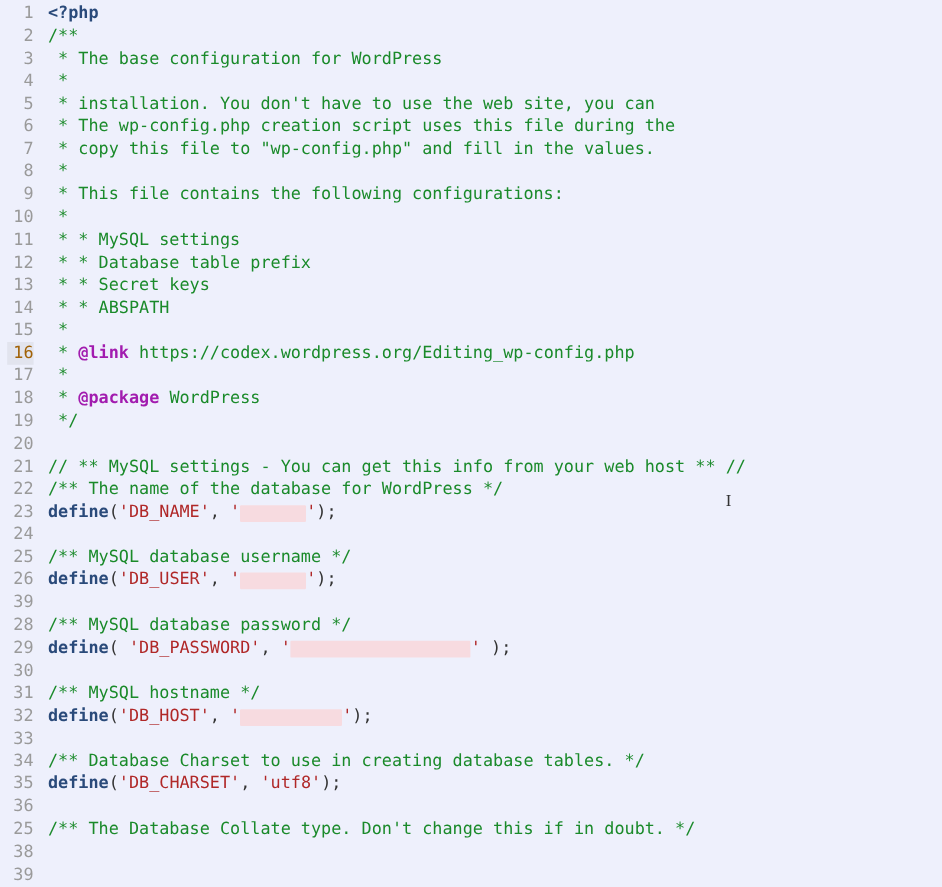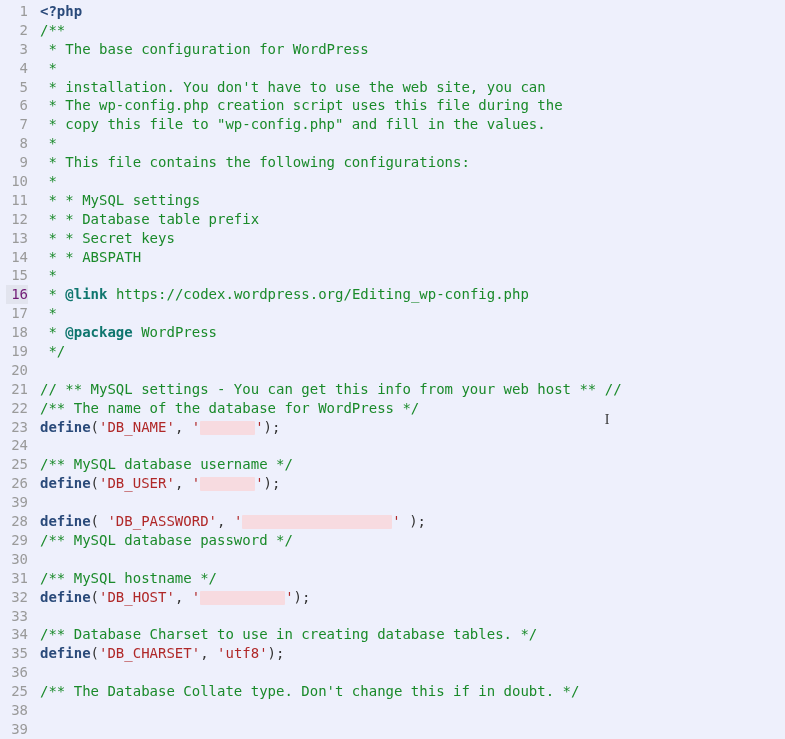--- a/index.html
+++ b/index.html
@@ -23,33 +23,33 @@
       padding: 2px 8px 2px 6px;
       color: #9a9a9a;
       user-select: none;
       min-width: 36px;
     }
     .gutter .ln {
       display: block;
     }
     .gutter .ln.current {
       background: #e2e4ee;
-      color: #701a75;
+      color: #a16207;
     }
     .code {
       flex: 1;
       padding: 2px 4px;
     }
     .line {
       white-space: pre;
       min-height: 1.35em;
     }
     .c-tag { color: #2a4a7a; font-weight: 600; }
     .c-comment { color: #1a8a2a; }
-    .c-doctag-strong { color: #0f766e; font-weight: bold; }
+    .c-doctag-strong { color: #a21caf; font-weight: bold; }
     .c-def { color: #2a4a7a; font-weight: 600;}
     .c-str { color: #b02828; }
     .c-punc { color: #333; }
     .redact {
       display: inline-block;
       background: #f7dbe0;
       height: 1em;
       vertical-align: text-bottom;
       border-radius: 1px;
     }
@@ -133,22 +133,22 @@
       <div class="line"><span class="c-comment"> * </span><span class="c-doctag-strong">@package</span><span class="c-comment"> WordPress</span></div>
       <div class="line"><span class="c-comment"> */</span></div>
       <div class="line">&nbsp;</div>
       <div class="line"><span class="c-comment">// ** MySQL settings - You can get this info from your web host ** //</span></div>
       <div class="line"><span class="c-comment">/** The name of the database for WordPress */</span><span>                      </span><span class="cursor"></span></div>
       <div class="line"><span class="c-def">define</span><span class="c-punc">(</span><span class="c-str">'DB_NAME'</span><span class="c-punc">, </span><span class="c-str">'</span><span class="redact" style="width: 55px;"></span><span class="c-str">'</span><span class="c-punc">);</span></div>
       <div class="line">&nbsp;</div>
       <div class="line"><span class="c-comment">/** MySQL database username */</span></div>
       <div class="line"><span class="c-def">define</span><span class="c-punc">(</span><span class="c-str">'DB_USER'</span><span class="c-punc">, </span><span class="c-str">'</span><span class="redact" style="width: 55px;"></span><span class="c-str">'</span><span class="c-punc">);</span></div>
       <div class="line">&nbsp;</div>
+      <div class="line"><span class="c-comment">/** MySQL database password */</span></div>
       <div class="line"><span class="c-def">define</span><span class="c-punc">( </span><span class="c-str">'DB_PASSWORD'</span><span class="c-punc">, </span><span class="c-str">'</span><span class="redact" style="width: 150px;"></span><span class="c-str">'</span><span class="c-punc"> );</span></div>
-      <div class="line"><span class="c-comment">/** MySQL database password */</span></div>
       <div class="line">&nbsp;</div>
       <div class="line"><span class="c-comment">/** MySQL hostname */</span></div>
       <div class="line"><span class="c-def">define</span><span class="c-punc">(</span><span class="c-str">'DB_HOST'</span><span class="c-punc">, </span><span class="c-str">'</span><span class="redact" style="width: 85px;"></span><span class="c-str">'</span><span class="c-punc">);</span></div>
       <div class="line">&nbsp;</div>
       <div class="line"><span class="c-comment">/** Database Charset to use in creating database tables. */</span></div>
       <div class="line"><span class="c-def">define</span><span class="c-punc">(</span><span class="c-str">'DB_CHARSET'</span><span class="c-punc">, </span><span class="c-str">'utf8'</span><span class="c-punc">);</span></div>
       <div class="line">&nbsp;</div>
       <div class="line"><span class="c-comment">/** The Database Collate type. Don't change this if in doubt. */</span></div>
       <div class="line">&nbsp;</div>
     </div>

